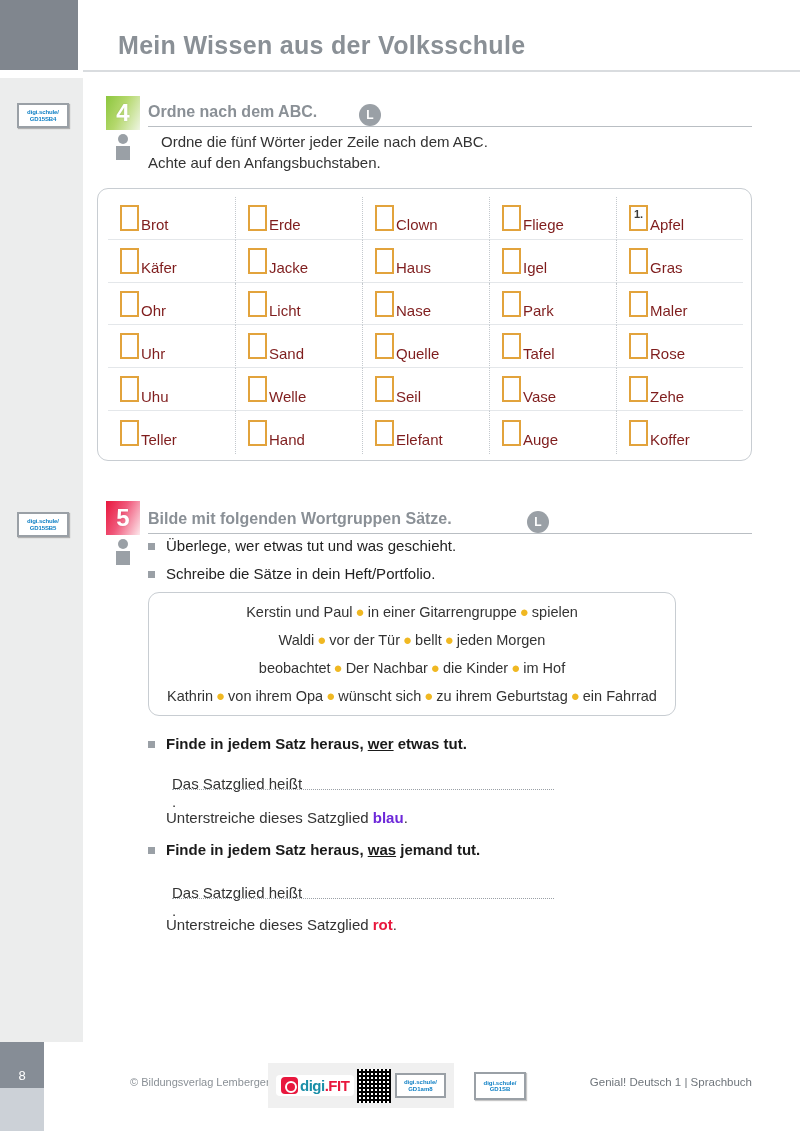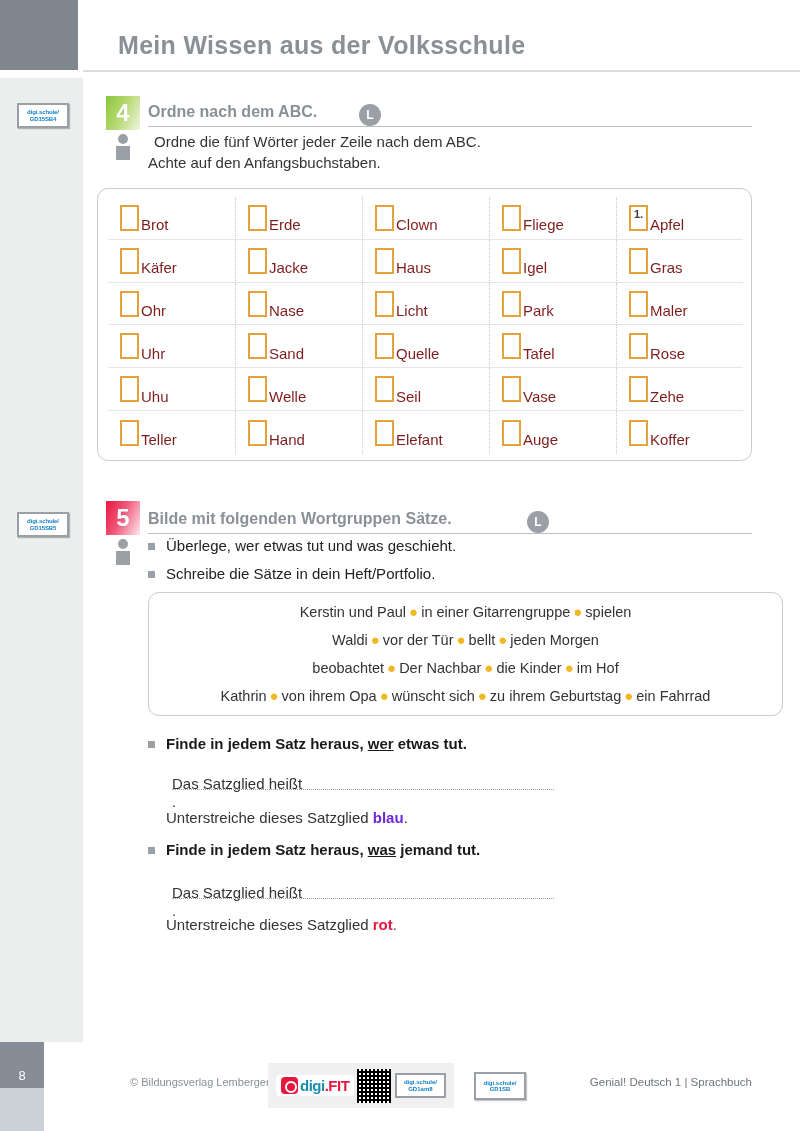--- a/index.html
+++ b/index.html
@@ -240,21 +240,21 @@
     color: #7f1d1d;
     margin-left: 2px;
     position: relative;
     top: 7px;
   }
 
   
   .sentence-panel {
     position: absolute;
     left: 148px; top: 592px;
-    width: 635px; height: 124px;
+    width: 528px; height: 124px;
     background: #ffffff;
     border: 1px solid #c8cdd2;
     border-radius: 11px;
     display: flex;
     flex-direction: column;
     align-items: center;
     justify-content: center;
   }
   .sentence-line {
     font-size: 14.5px;
@@ -422,21 +422,21 @@
   </div>
   <div class="person-icon" style="left:113px; top:134px;">
     <div class="head"></div>
       <div class="body"></div>
   </div>
 
   <div class="ex-heading" style="left:148px; top:103px;">Ordne nach dem ABC.</div>
   <div class="ex-rule" style="left:148px; top:126px; width:604px;"></div>
   <div class="l-badge" style="left:359px; top:104px;">L</div>
 
-  <div class="subtext" style="left:154px; top:133px;">Ordne die fünf Wörter jeder Zeile nach dem ABC.</div>
+  <div class="subtext" style="left:161px; top:133px;">Ordne die fünf Wörter jeder Zeile nach dem ABC.</div>
   <div class="subtext" style="left:148px; top:154px;">Achte auf den Anfangsbuchstaben.</div>
 
   <div class="word-panel">
     <div class="word-grid" id="word-grid">
         <div class="word-cell">
           <div class="word-box"></div>
           <span class="word-label">Brot</span>
         </div>
         <div class="word-cell">
           <div class="word-box"></div>
@@ -475,25 +475,25 @@
         <div class="word-cell">
           <div class="word-box"></div>
           <span class="word-label">Gras</span>
         </div>
         <div class="word-cell">
           <div class="word-box"></div>
           <span class="word-label">Ohr</span>
         </div>
         <div class="word-cell">
           <div class="word-box"></div>
+          <span class="word-label">Licht</span>
+        </div>
+        <div class="word-cell">
+          <div class="word-box"></div>
           <span class="word-label">Nase</span>
-        </div>
-        <div class="word-cell">
-          <div class="word-box"></div>
-          <span class="word-label">Licht</span>
         </div>
         <div class="word-cell">
           <div class="word-box"></div>
           <span class="word-label">Park</span>
         </div>
         <div class="word-cell">
           <div class="word-box"></div>
           <span class="word-label">Maler</span>
         </div>
         <div class="word-cell">

